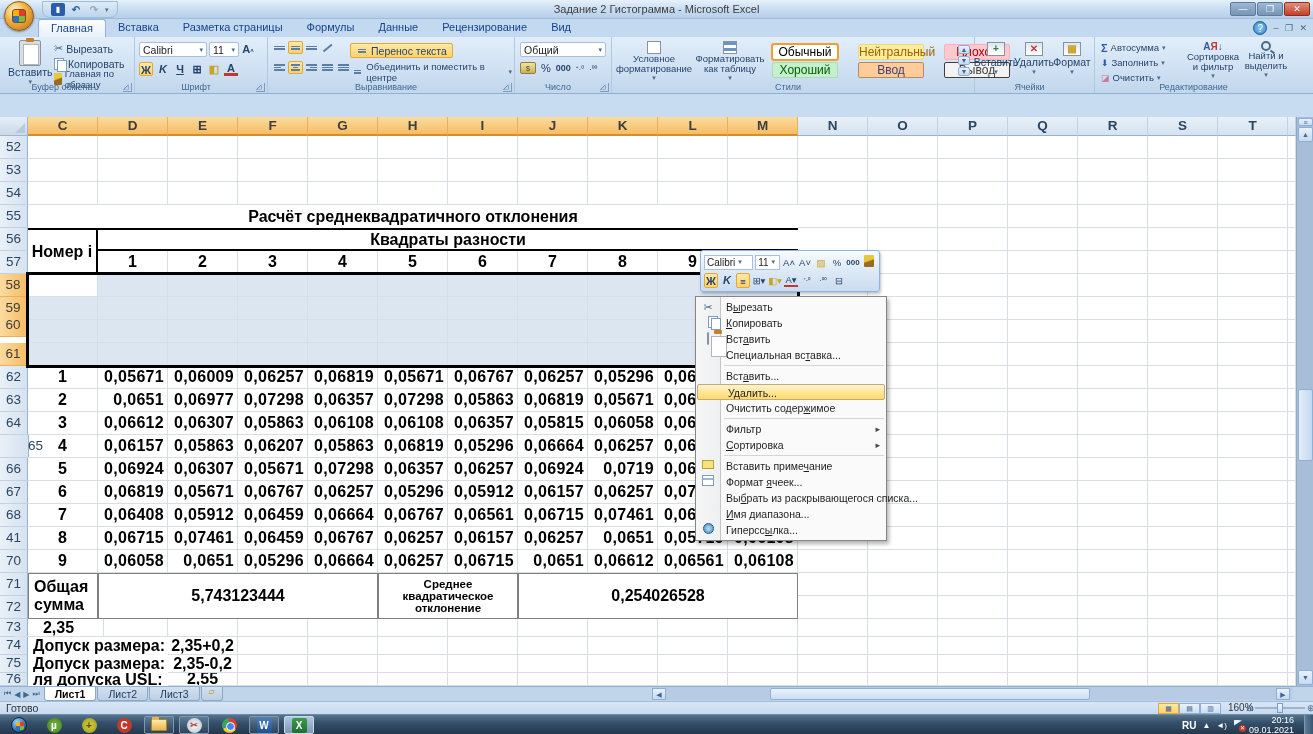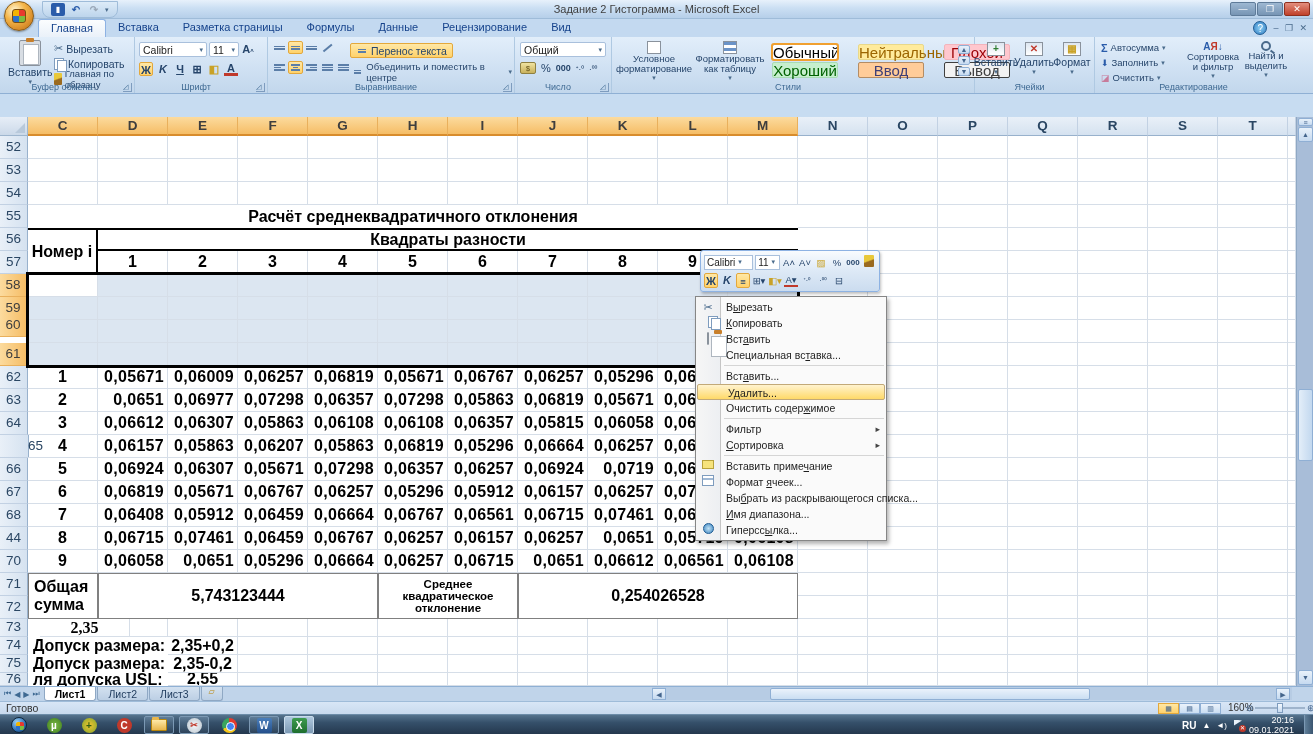--- a/index.html
+++ b/index.html
@@ -59,21 +59,21 @@
   .ic-copy { position:relative; width:11px; height:12px; }
   .ic-copy:before, .ic-copy:after { content:""; position:absolute; width:8px; height:10px; background:#fff; border:1px solid #7E9CBE; }
   .ic-copy:before { left:0; top:0; } .ic-copy:after { left:3px; top:2px; }
   .ic-brush { width:10px; height:12px; background:linear-gradient(160deg,#E8C83A 45%,#9A6A20 55%); border-radius:1px; }
   .fmt-letter { font-size:11px; font-weight:bold; color:#26456B; width:14px; height:14px; line-height:14px; text-align:center; }
   .align-ic { width:15px; height:13px; display:inline-flex; flex-direction:column; justify-content:center; gap:1px; padding:2px; }
   .align-ic i { display:block; height:1.5px; background:#5B7EA8; }
   .ic-money { width:16px; height:12px; background:linear-gradient(#F0E3A0,#C9B15C); border:1px solid #8F8040; border-radius:2px; font-size:7px; line-height:11px; color:#5B4A10; text-align:center; }
   .ic-grid { width:14px; height:13px; background:
      linear-gradient(#fff,#fff) padding-box, repeating-linear-gradient(#C55 0 3px,#fff 3px 6px); border:1px solid #8A929C; }
-  .chip { width:66px; height:16px; font-size:15px; line-height:15px; text-align:center; border:1px solid transparent; border-radius:2px; }
+  .chip { width:66px; height:16px; font-size:12px; line-height:15px; text-align:center; border:1px solid transparent; border-radius:2px; }
   .sigma { color:#2A5CAA; font-weight:bold; font-size:11px; }
   .lens { width:10px; height:10px; border:2px solid #4A6B8C; border-radius:50%; position:relative; }
   .lens:after { content:""; position:absolute; left:7px; top:8px; width:5px; height:2px; background:#4A6B8C; transform:rotate(40deg); }
   .cellsbtn { display:flex; flex-direction:column; align-items:center; font-size:10.5px; color:#26456B; width:38px; }
   .ic-cells { width:18px; height:14px; border:1px solid #8A929C; background:
      linear-gradient(#DDE6F0,#fff); position:relative; font-size:10px; line-height:12px; text-align:center; font-weight:bold; }
 
   
   .fbar { position:absolute; left:0; top:95px; width:1313px; height:21px; background:#E8F0F9; border-bottom:1px solid #A9C0DC; display:flex; align-items:center; }
   .namebox { width:92px; height:17px; background:#fff; border:1px solid #A9C0DC; margin-left:2px; font-size:11px; padding:1px 3px; display:flex; justify-content:space-between; align-items:center; }
@@ -827,21 +827,21 @@
         <div class="cell" style="left: 658px; top: 479px; width: 70px; height: 23px; line-height: 22px;"></div>
         <div class="cell" style="left: 728px; top: 479px; width: 70px; height: 23px; line-height: 22px;"></div>
         <div class="cell" style="left: 798px; top: 479px; width: 70px; height: 23px; line-height: 22px;"></div>
         <div class="cell" style="left: 868px; top: 479px; width: 70px; height: 23px; line-height: 22px;"></div>
         <div class="cell" style="left: 938px; top: 479px; width: 70px; height: 23px; line-height: 22px;"></div>
         <div class="cell" style="left: 1008px; top: 479px; width: 70px; height: 23px; line-height: 22px;"></div>
         <div class="cell" style="left: 1078px; top: 479px; width: 70px; height: 23px; line-height: 22px;"></div>
         <div class="cell" style="left: 1148px; top: 479px; width: 70px; height: 23px; line-height: 22px;"></div>
         <div class="cell" style="left: 1218px; top: 479px; width: 70px; height: 23px; line-height: 22px;"></div>
         <div class="cell" style="left: 1288px; top: 479px; width: 8px; height: 23px; line-height: 22px;"></div>
-        <div class="cell ctr" style="left: 40px; top: 502px; width: 90px; height: 18px; line-height: 17px; font-family: Liberation Serif, serif;">2,35</div>
+        <div class="cell ctr" style="left: 14px; top: 502px; width: 90px; height: 18px; line-height: 17px;">2,35</div>
         <div class="cell" style="left: 98px; top: 502px; width: 70px; height: 18px; line-height: 17px;"></div>
         <div class="cell" style="left: 168px; top: 502px; width: 70px; height: 18px; line-height: 17px;"></div>
         <div class="cell" style="left: 238px; top: 502px; width: 70px; height: 18px; line-height: 17px;"></div>
         <div class="cell" style="left: 308px; top: 502px; width: 70px; height: 18px; line-height: 17px;"></div>
         <div class="cell" style="left: 378px; top: 502px; width: 70px; height: 18px; line-height: 17px;"></div>
         <div class="cell" style="left: 448px; top: 502px; width: 70px; height: 18px; line-height: 17px;"></div>
         <div class="cell" style="left: 518px; top: 502px; width: 70px; height: 18px; line-height: 17px;"></div>
         <div class="cell" style="left: 588px; top: 502px; width: 70px; height: 18px; line-height: 17px;"></div>
         <div class="cell" style="left: 658px; top: 502px; width: 70px; height: 18px; line-height: 17px;"></div>
         <div class="cell" style="left: 728px; top: 502px; width: 70px; height: 18px; line-height: 17px;"></div>
@@ -957,21 +957,21 @@
         <div class="rowh sel" style="top: 180px; height: 23px; line-height: 21px;">59</div>
         <div class="rowh sel" style="top: 197px; height: 23px; line-height: 21px;">60</div>
         <div class="rowh sel" style="top: 226px; height: 23px; line-height: 21px;">61</div>
         <div class="rowh" style="top: 249px; height: 23px; line-height: 21px;">62</div>
         <div class="rowh" style="top: 272px; height: 23px; line-height: 21px;">63</div>
         <div class="rowh" style="top: 295px; height: 23px; line-height: 21px;">64</div>
         <div class="rowh" style="top: 318px; height: 23px; line-height: 21px; padding-left: 28px;">65</div>
         <div class="rowh" style="top: 341px; height: 23px; line-height: 21px;">66</div>
         <div class="rowh" style="top: 364px; height: 23px; line-height: 21px;">67</div>
         <div class="rowh" style="top: 387px; height: 23px; line-height: 21px;">68</div>
-        <div class="rowh" style="top: 410px; height: 23px; line-height: 21px;">44</div>
+        <div class="rowh" style="top: 410px; height: 23px; line-height: 21px;">41</div>
         <div class="rowh" style="top: 433px; height: 23px; line-height: 21px;">70</div>
         <div class="rowh" style="top: 456px; height: 23px; line-height: 21px;">71</div>
         <div class="rowh" style="top: 479px; height: 23px; line-height: 21px;">72</div>
         <div class="rowh" style="top: 502px; height: 18px; line-height: 16px;">73</div>
         <div class="rowh" style="top: 520px; height: 18px; line-height: 16px;">74</div>
         <div class="rowh" style="top: 538px; height: 18px; line-height: 16px;">75</div>
         <div class="rowh" style="top: 556px; height: 13px; line-height: 11px;">76</div>
       </div>
   </div>
 

